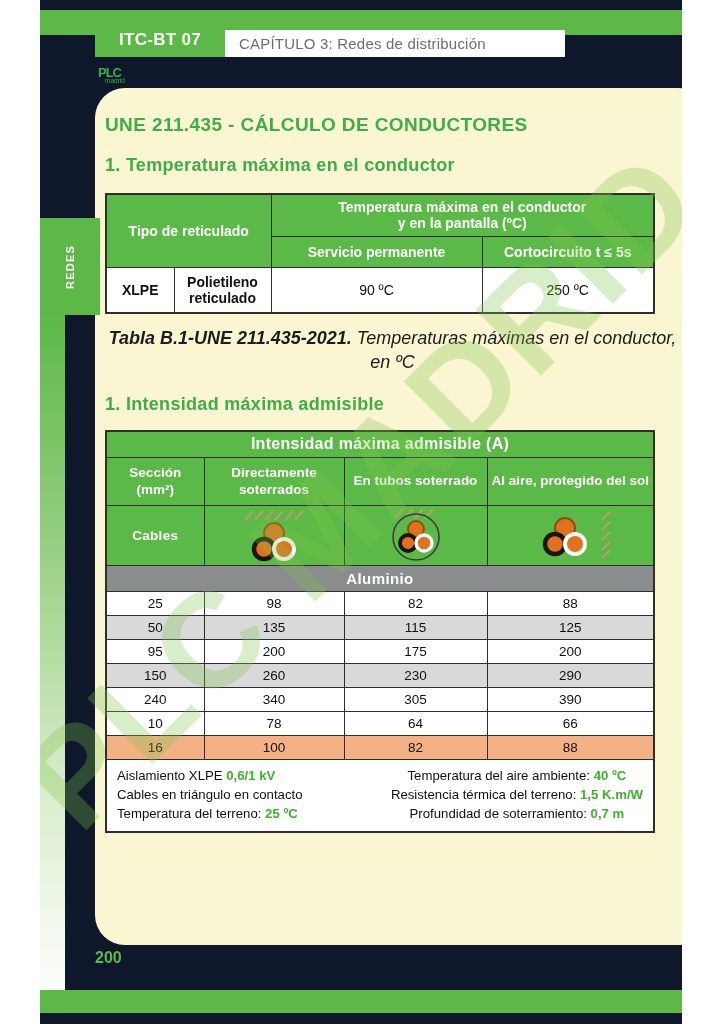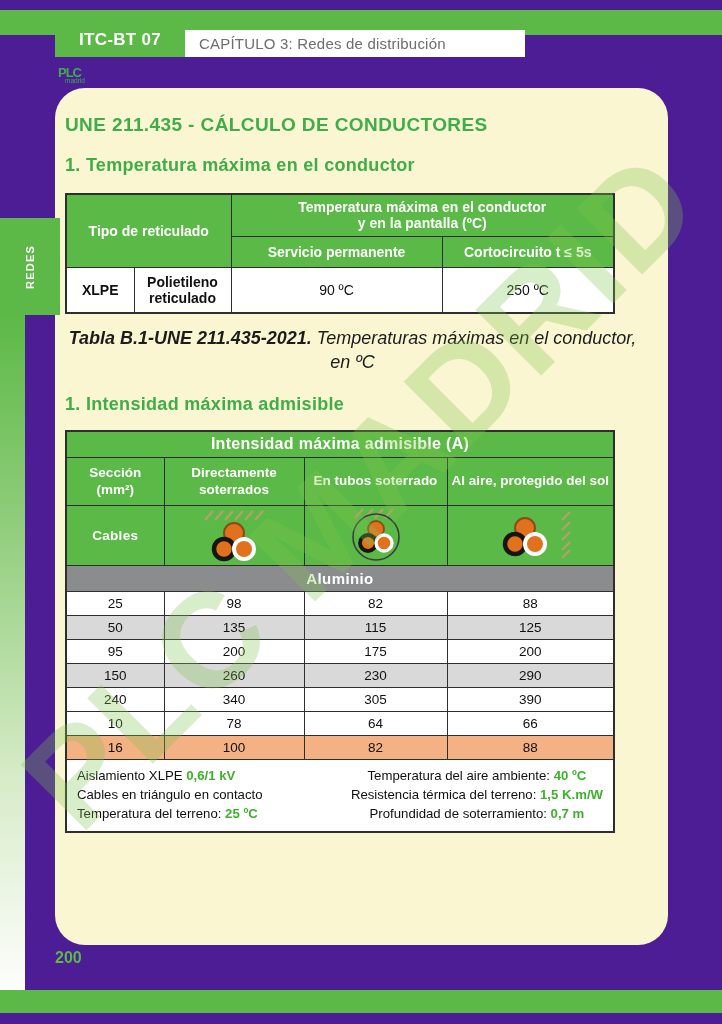--- a/index.html
+++ b/index.html
@@ -1,19 +1,19 @@
 <!DOCTYPE html>
 <html><head>
 <meta charset="utf-8">
 <style>
   * { margin:0; padding:0; box-sizing:border-box; }
   html,body { background:#ffffff; }
   .page {
-    position:relative; width:722px; height:1024px; margin:0 auto;
-    background:#4c1d95; overflow:hidden;
+    position:relative; width:642px; height:1024px; margin:0 auto;
+    background:#0f172a; overflow:hidden;
     font-family:"Liberation Sans", sans-serif; color:#111;
   }
   
   .top-bar { position:absolute; left:0; top:10px; width:722px; height:25px; background:#5CB947; }
   .itc-block {
     position:absolute; left:55px; top:10px; width:130px; height:47px; background:#5CB947;
     display:flex; align-items:flex-end; justify-content:center; padding-bottom:7px;
     color:#fff; font-weight:bold; font-size:17px; letter-spacing:.3px;
   }
   .chapter-box {

